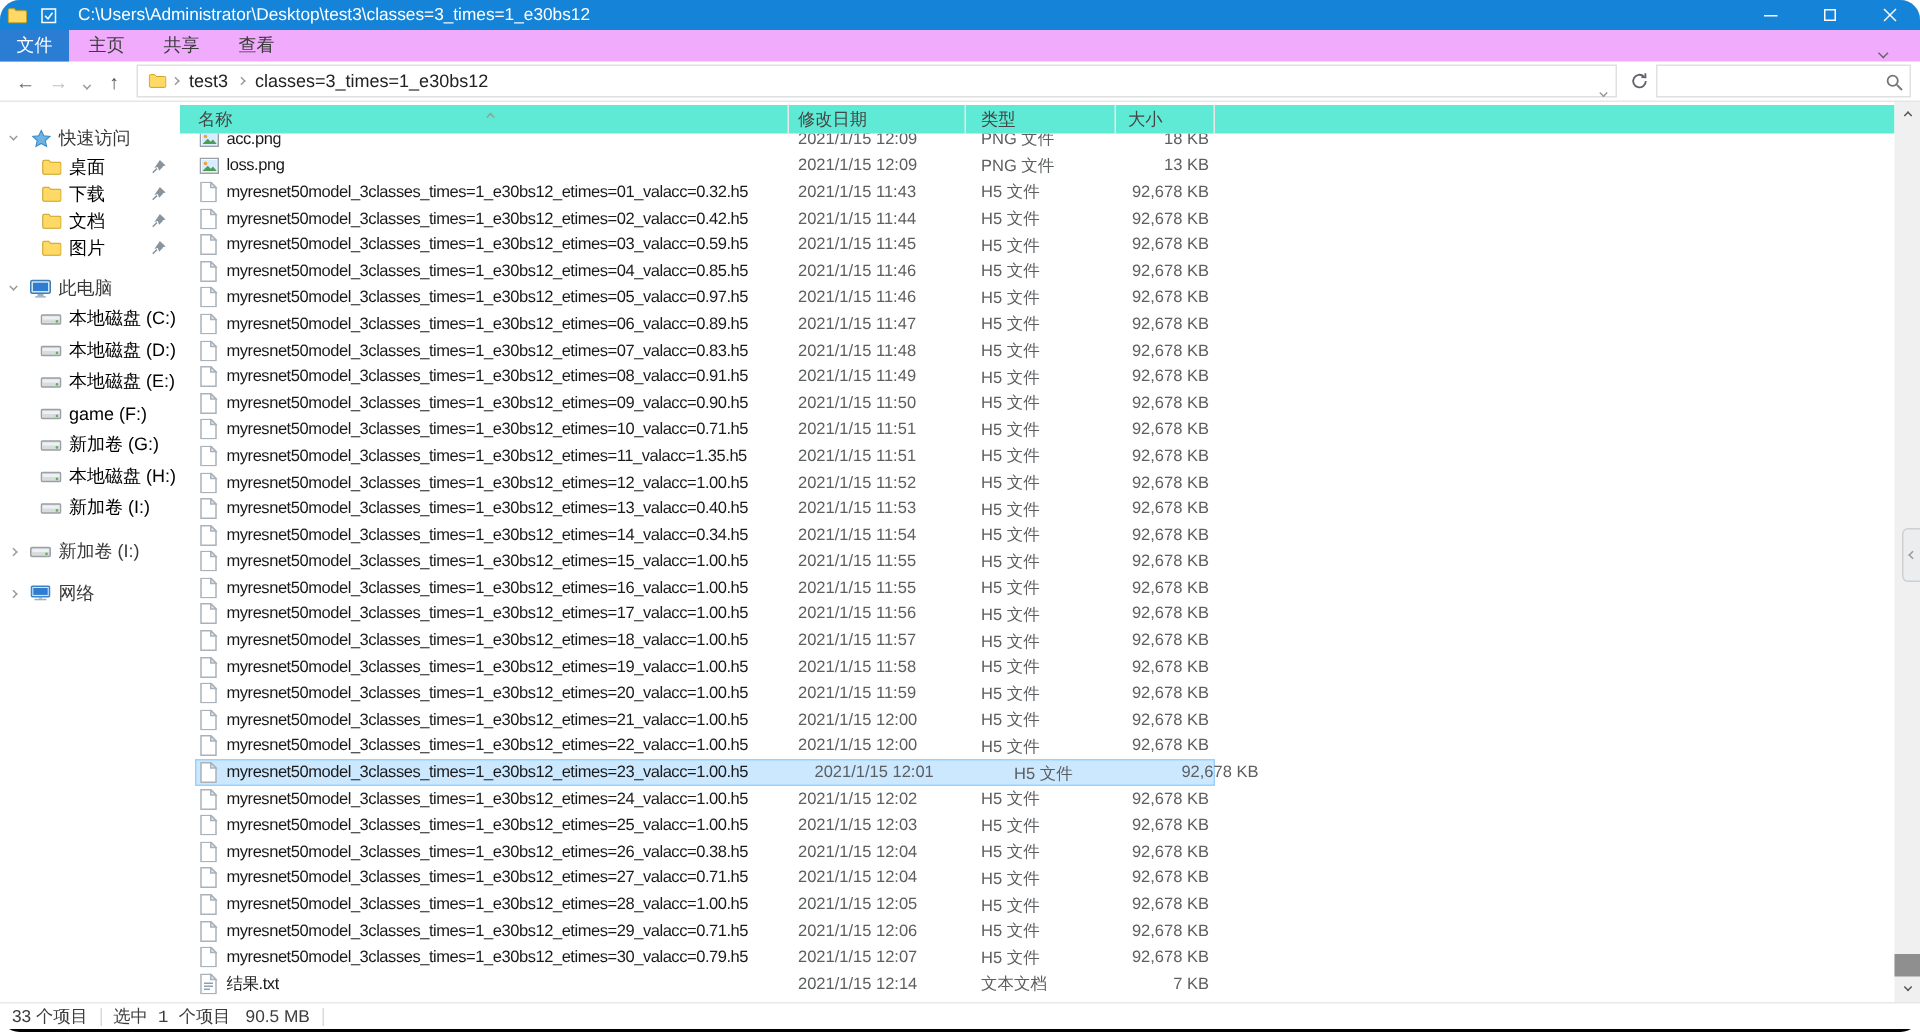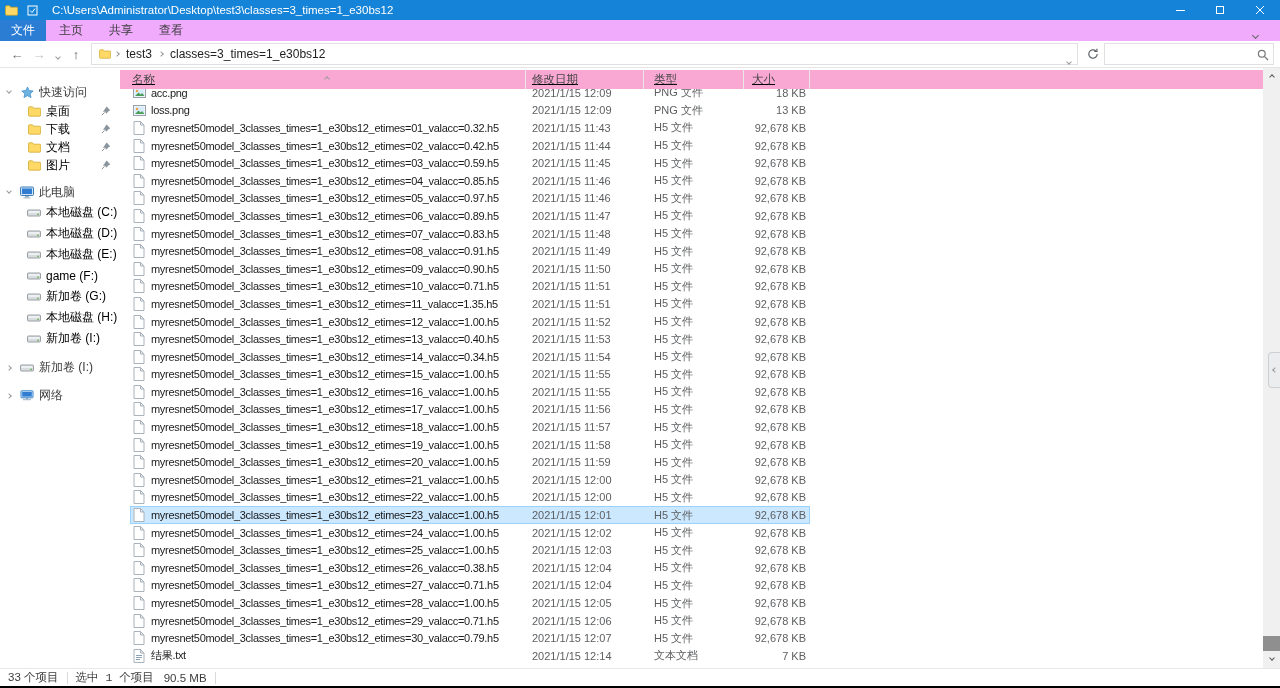--- a/index.html
+++ b/index.html
@@ -1,18 +1,18 @@
 <!DOCTYPE html>
 <html><head>
 <meta charset="utf-8">
 <style>
   * { margin:0; padding:0; box-sizing:border-box; }
   html,body { width:1280px; height:688px; overflow:hidden; }
   body { font-family:"Liberation Sans","DejaVu Sans",sans-serif; font-size:12px; background:#fff; }
-  .window { position:relative; width:1280px; height:688px; background:#fff; overflow:hidden; }
+  .window { position:relative; width:1280px; height:688px; background:#fff; overflow:hidden;border-radius:13px; }
 
   
   .titlebar { position:absolute; top:0; left:0; right:0; height:20px; background:#1583d7; display:flex; align-items:center; color:#fff; z-index:10; }
   .app-icon { margin-left:5px; display:flex; }
   .qat-icon { margin-left:9px; display:flex; }
   .title-path { margin-left:14px; font-size:11.5px; white-space:nowrap; }
   .win-controls { position:absolute; right:0; top:0; height:20px; display:flex; }
   .win-btn { width:40px; height:20px; display:flex; align-items:center; justify-content:center; }
   .glyph-min { width:9px; height:1px; background:#fff; display:inline-block; }
   .glyph-max { width:8px; height:8px; border:1px solid #fff; display:inline-block; }
@@ -57,30 +57,30 @@
   .sb-section.mt { margin-top:9px; }
   .chev-wrap { width:12px; display:flex; }
   .sb-ico { width:16px; display:flex; justify-content:center; flex:0 0 16px; }
   .sb-label { margin-left:4px; white-space:nowrap; font-size:12px; overflow:hidden; }
   .sb-item { display:flex; align-items:center; height:18px; padding-left:26px; position:relative; }
   .sb-item.tall { height:21px; }
   .pin { position:absolute; right:9px; top:4px; display:flex; }
 
   
   .content { position:absolute; left:120px; right:17px; top:0; bottom:0; overflow:hidden; }
-  .colheaders { position:absolute; top:2px; left:0; right:0; height:19px; display:grid; grid-template-columns:396px 118px 100px 66px; padding-left:10px; background:#f9a8d4; z-index:2;text-decoration:underline; }
+  .colheaders { position:absolute; top:2px; left:0; right:0; height:19px; display:grid; grid-template-columns:396px 118px 100px 66px; padding-left:10px; background:#5eead4; z-index:2; }
   .hcell { position:relative; display:flex; align-items:center; border-right:1px solid #e8e8e8; color:#454545; font-size:11.5px; padding-left:6px; }
   .hcell.name { padding-left:2px; }
   .hcell.type { padding-left:10px; }
   .hcell.size { padding-left:8px; }
   .sort-caret { position:absolute; top:1px; left:50%; margin-left:-3px; }
   .rows { position:absolute; top:21px; left:0; right:0; bottom:0; overflow:hidden; }
   .rows-inner { margin-top:-5px; }
   .row { display:grid; grid-template-columns:396px 118px 100px 66px; margin-left:10px; width:680px; height:17.6px; align-items:center; }
-  .row.selected { background:#cce8ff; box-shadow:inset 0 0 0 1px #99d1ff; }
+  .row.selected { background:#cce8ff; box-shadow:inset 0 0 0 1px #99d1ff;gap:11px; }
   .cell { font-size:11px; white-space:nowrap; overflow:hidden; }
   .cell.name { display:flex; align-items:center; gap:5px; color:#1a1a1a; padding-left:2px; letter-spacing:-0.3px; }
   .cell.date { color:#5c5e60; padding-left:6px; }
   .cell.type { color:#5c5e60; padding-left:10px; }
   .cell.size { color:#5c5e60; text-align:right; padding-right:4px; }
   .ficon { display:flex; width:14px; justify-content:center; flex:0 0 14px; }
   .fname { overflow:hidden; text-overflow:clip; }
 
   
   .vscroll { position:absolute; top:0; right:0; width:17px; bottom:0; background:#f0f0f0; }

